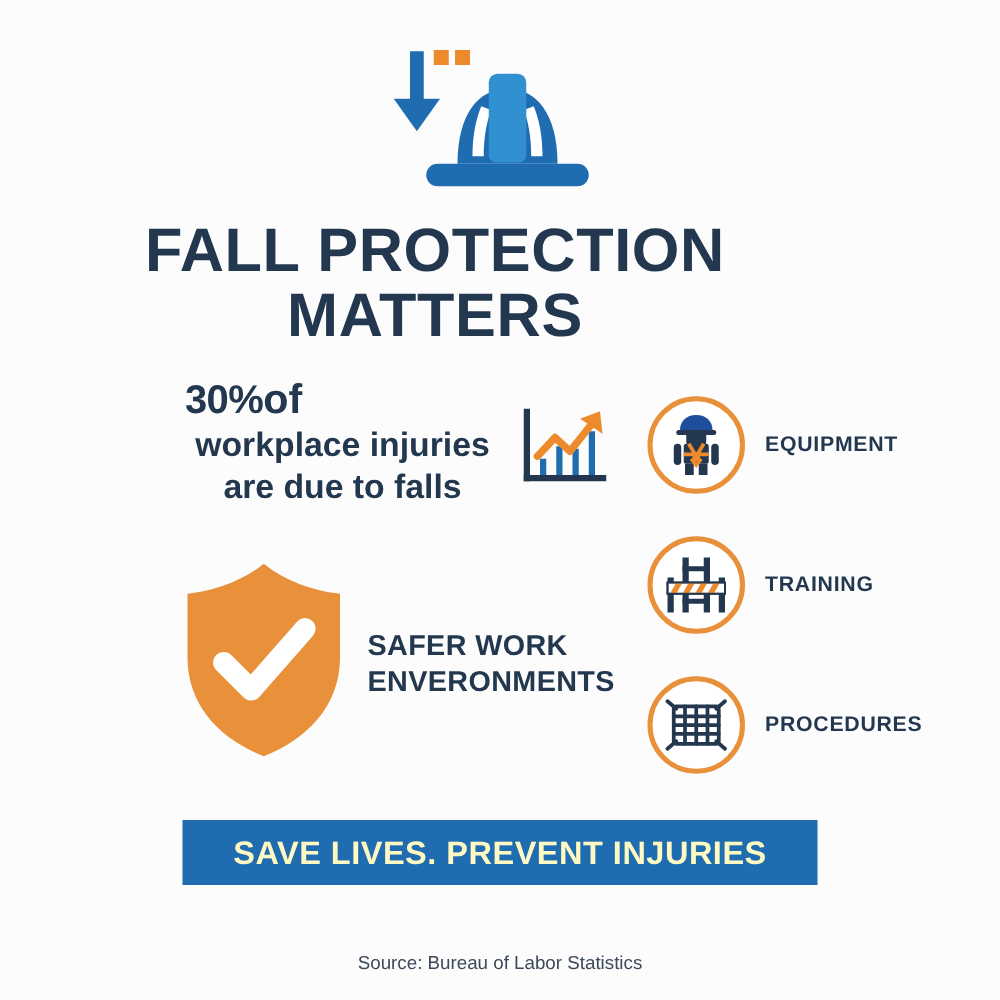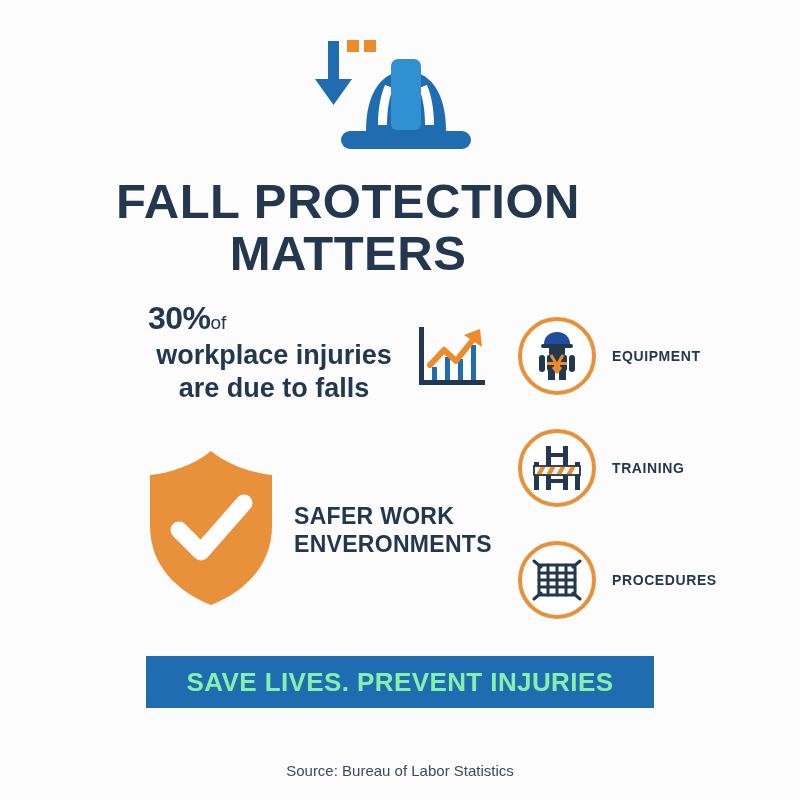--- a/index.html
+++ b/index.html
@@ -71,22 +71,22 @@
     line-height: 1.18;
     color: #23384f;
     white-space: nowrap;
   }
   .stat-pct {
     font-size: 32px;
     font-weight: 700;
     letter-spacing: -0.5px;
   }
   .stat-of {
-    font-size: 19px;
-    font-weight: 400;
+    font-size: 33px;
+    font-weight: 700;
   }
   .stat-rest {
     font-size: 27px;
     font-weight: 700;
     line-height: 1.2;
     color: #23384f;
     margin-top: 1px;
     text-align: center;
   }
   .stat-chart-icon {
@@ -131,41 +131,41 @@
     height: 78px;
     border-radius: 50%;
     border: 4px solid #e8903a;
     background: #ffffff;
     display: flex;
     align-items: center;
     justify-content: center;
     box-sizing: border-box;
   }
   .feature-label {
-    font-size: 14px;
+    font-size: 17px;
     font-weight: 700;
     letter-spacing: 0.6px;
     color: #23384f;
     white-space: nowrap;
   }
 
   
   .banner {
     position: absolute;
     left: 146px;
     top: 656px;
     width: 508px;
     height: 52px;
     background: #1f6cb0;
     display: flex;
     align-items: center;
     justify-content: center;
   }
   .banner-text {
-    color: #86efac;
+    color: #fef9c3;
     font-size: 26px;
     font-weight: 700;
     letter-spacing: 0.4px;
   }
 
   .source {
     position: absolute;
     left: 0;
     top: 722px;
     width: 800px;

